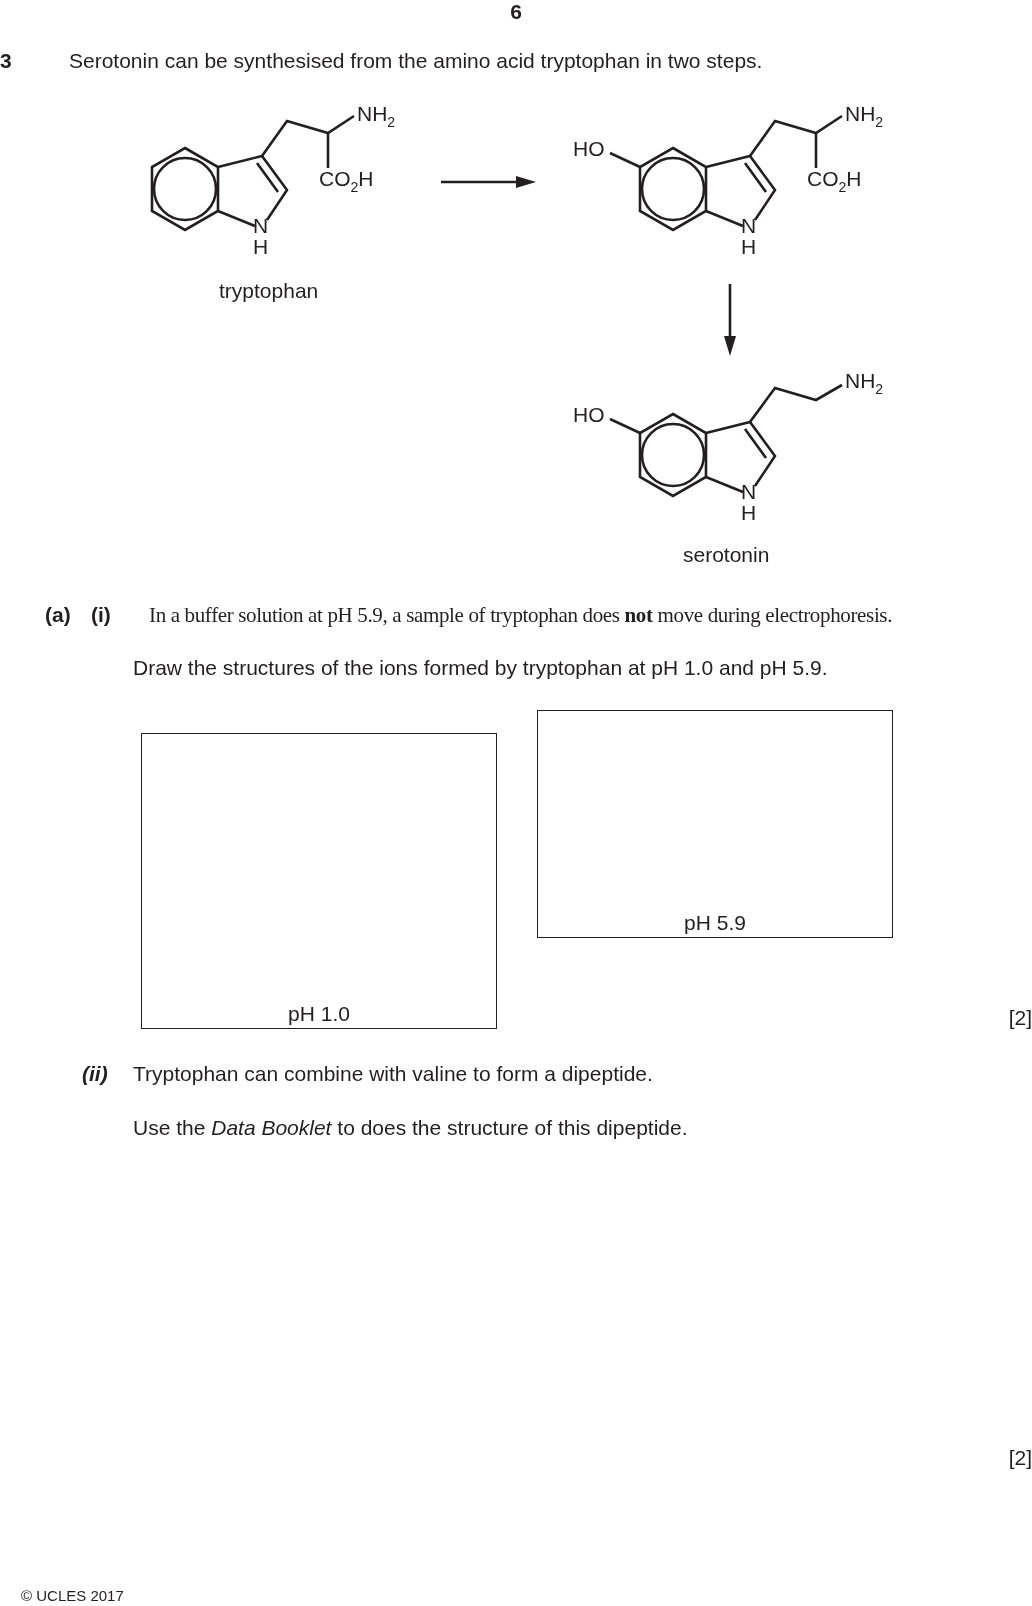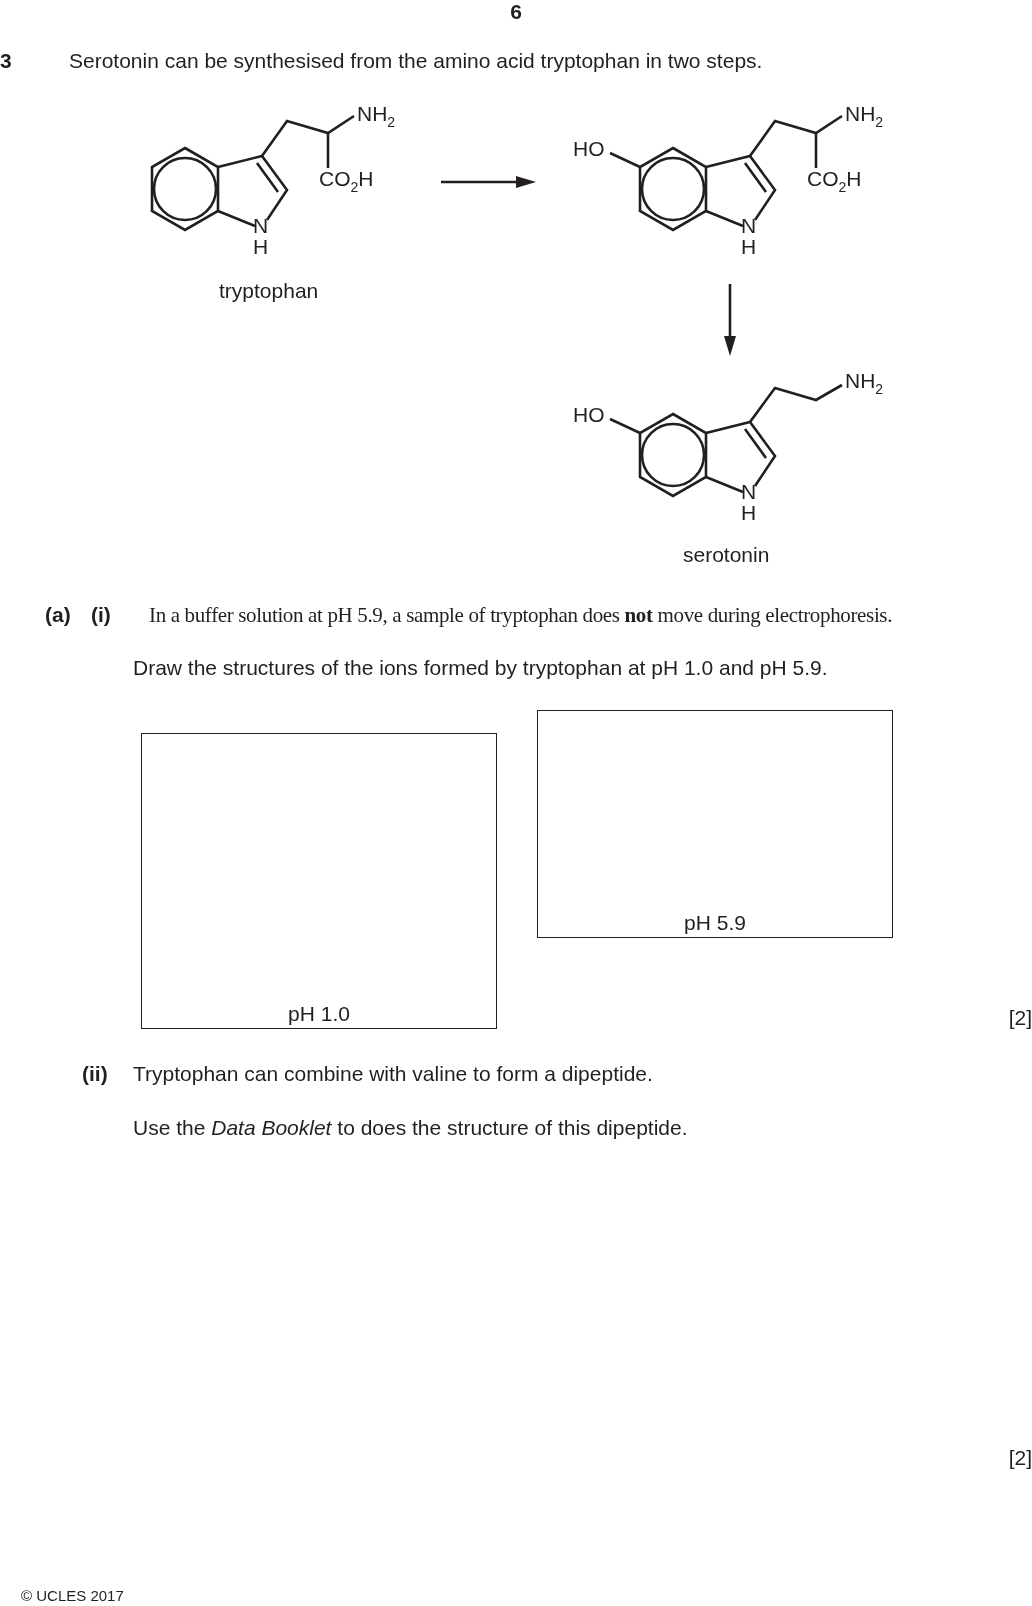--- a/index.html
+++ b/index.html
@@ -10,21 +10,21 @@
   .abs { position: absolute; }
   .txt { font-size: 21px; line-height: 24px; white-space: nowrap; }
   .bold { font-weight: bold; }
   .page-num { left: 0; width: 1032px; top: 0; text-align: center; font-size: 21px; font-weight: bold; }
   .qnum { left: 0; top: 49px; }
   .qtext { left: 45px; top: 49px; margin-left: 24px; }
   .part-a { left: 45px; top: 603px; }
   .part-i { left: 91px; top: 603px; }
   .line-ai-1 { left: 149px; top: 603px; letter-spacing: -0.35px; font-family: Liberation Serif, serif; }
   .line-ai-2 { left: 133px; top: 656px; }
-  .part-ii { left: 82px; top: 1062px; }
+  .part-ii { left: 82px; top: 1062px; font-style: italic; }
   .line-aii-1 { left: 133px; top: 1062px; }
   .line-aii-2 { left: 133px; top: 1116px; }
   .mark { font-size: 21px; }
   .mark-1 { right: 0; top: 1006px; }
   .mark-2 { right: 0; top: 1446px; }
   .answer-box {
     position: absolute; border: 1.5px solid #231f20; box-sizing: border-box;
   }
   .box1 { left: 141px; top: 710px; width: 356px; height: 296px; margin-top: 23px; }
   .box2 { left: 537px; top: 710px; width: 356px; height: 228px; }

